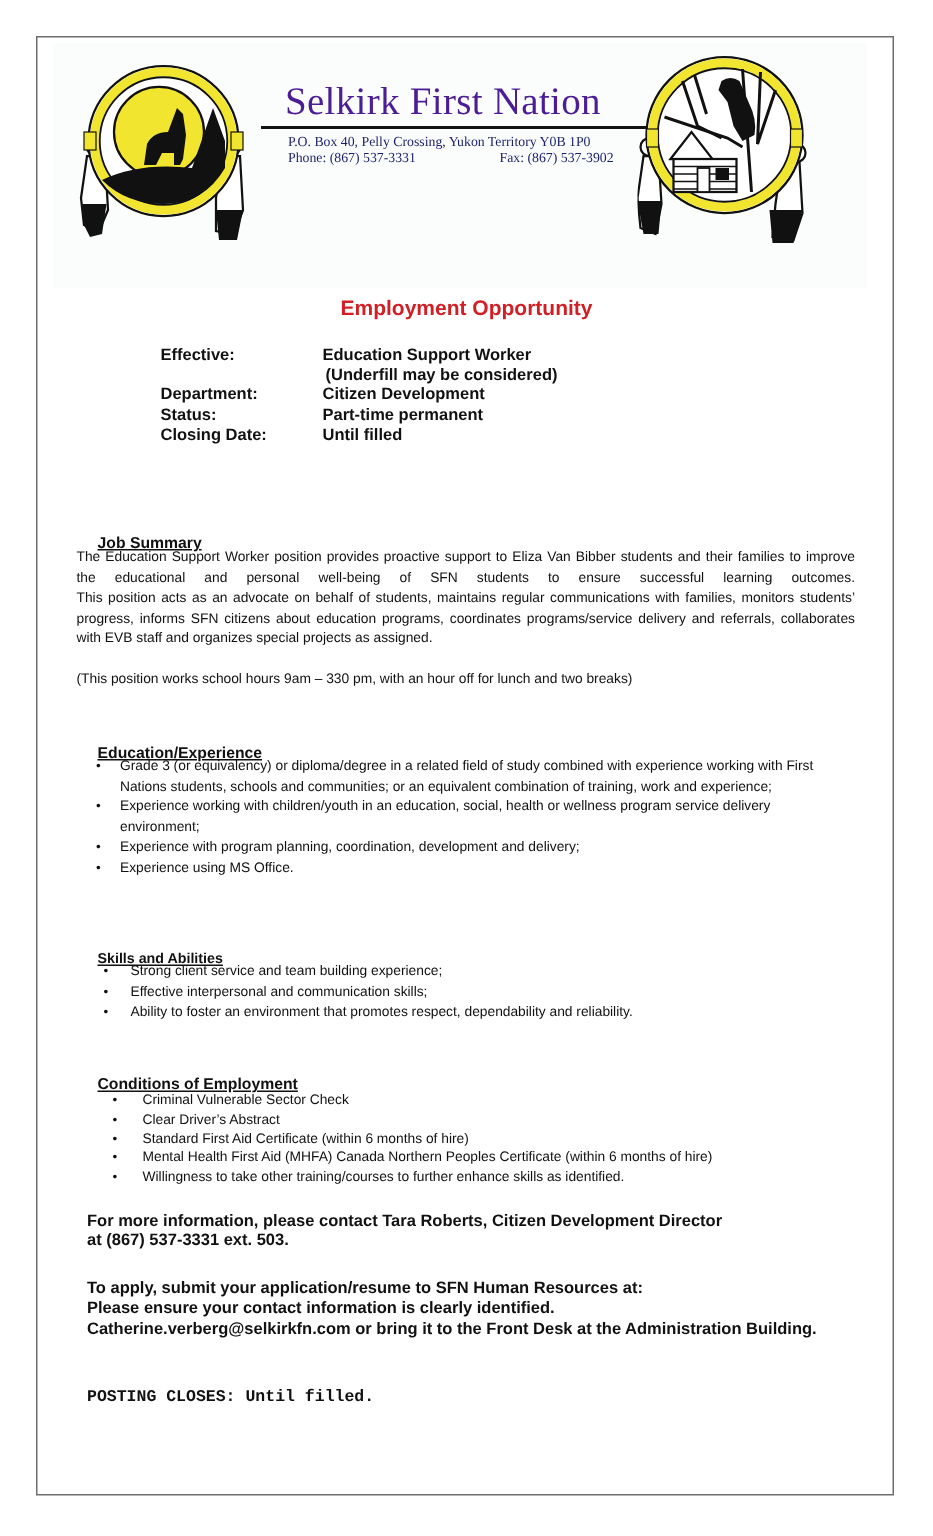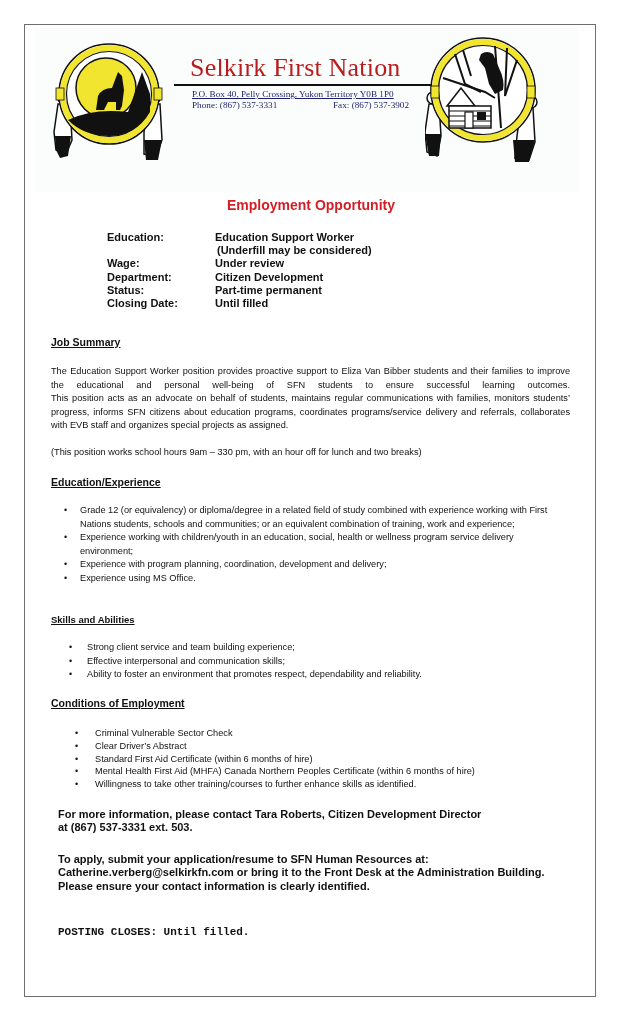--- a/index.html
+++ b/index.html
@@ -6,40 +6,40 @@
   body { width: 622px; height: 1024px; position: relative; overflow: hidden;
          font-family: "Liberation Sans", sans-serif; color: #111; }
   .page-frame { position: absolute; left: 24px; top: 24px; width: 572px; height: 973px;
                 border: 1px solid #6e6e6e; box-sizing: border-box; background: #fff; }
   .letterhead { position: absolute; left: 35px; top: 28px; width: 543px; height: 164px;
                 background: #fbfdfd; }
   .logo { position: absolute; }
   .logo-left { left: 38px; top: 32px; width: 140px; height: 140px; }
   .logo-right { left: 425px; top: 32px; width: 160px; height: 140px; }
   .org-name { position: absolute; left: 190px; top: 53px; font-family: "Liberation Serif", serif;
-              font-size: 26px; color: #b91c1c; letter-spacing: 0.2px; white-space: nowrap; }
+              font-size: 26px; color: #4c1d95; letter-spacing: 0.2px; white-space: nowrap; }
   .rule { position: absolute; left: 174px; top: 84px; width: 258px; height: 2px; background: #111; }
   .addr { position: absolute; left: 192px; top: 89px; font-family: "Liberation Serif", serif;
-          font-size: 9.2px; color: #1b1f6b; white-space: nowrap; line-height: 11px; text-decoration: underline; }
+          font-size: 9.2px; color: #1b1f6b; white-space: nowrap; line-height: 11px; }
   .phone { position: absolute; left: 192px; top: 100px; font-family: "Liberation Serif", serif;
            font-size: 9.2px; color: #1b1f6b; white-space: nowrap; line-height: 11px; }
   .fax { position: absolute; left: 333px; top: 100px; font-family: "Liberation Serif", serif;
          font-size: 9.2px; color: #1b1f6b; white-space: nowrap; line-height: 11px; text-align: right; }
 
   .title { position: absolute; left: 0; width: 622px; top: 197px; text-align: center;
            font-weight: bold; font-size: 14px; color: #d21f25; }
   .info-table { position: absolute; left: 107px; top: 231px; font-weight: bold; font-size: 11px;
                 line-height: 13.2px; }
   .info-row { display: flex; }
   .info-label { width: 108px; }
   .info-value { }
   .info-sub { padding-left: 110px; }
 
-  .section-heading { position: absolute; left: 51px; font-weight: bold; font-size: 10.5px;
-                     text-decoration: underline; white-space: nowrap; }
+  .section-heading { position: absolute; left: 65px; font-weight: bold; font-size: 10.5px;
+                     text-decoration: underline; white-space: nowrap; margin-top: 20px; }
   .section-heading.sm { font-size: 9.5px; }
   .para { position: absolute; left: 51px; width: 519px; font-size: 9.2px; line-height: 13.5px;
           text-align: justify; }
   .para-line { display: block; }
   .bullets { position: absolute; list-style: none; margin: 0; padding: 0; font-size: 9.2px; line-height: 13.5px; }
   .bullets li { position: relative; padding-left: 0; }
   .bullet-dot { position: absolute; font-size: 9px; }
   .edu { left: 80px; top: 504px; width: 470px; }
   .edu .bullet-dot { left: -16px; }
   .skills { left: 87px; top: 641px; width: 470px; }
@@ -115,28 +115,24 @@
 <div class="rule"></div>
 <div class="org-name">Selkirk First Nation</div>
 <div class="addr">P.O. Box 40, Pelly Crossing, Yukon Territory Y0B 1P0</div>
 <div class="phone">Phone: (867) 537-3331</div>
 <div class="fax">Fax: (867) 537-3902</div>
 
 <div class="title">Employment Opportunity</div>
 
 <div class="info-table">
   <div class="info-row">
-    <span class="info-label">Education:</span>
+    <span class="info-label">Effective:</span>
     <span class="info-value">Education Support Worker</span>
   </div>
   <div class="info-sub">(Underfill may be considered)</div>
-  <div class="info-row">
-    <span class="info-label">Wage:</span>
-    <span class="info-value">Under review</span>
-  </div>
   <div class="info-row">
     <span class="info-label">Department:</span>
     <span class="info-value">Citizen Development</span>
   </div>
   <div class="info-row">
     <span class="info-label">Status:</span>
     <span class="info-value">Part-time permanent</span>
   </div>
   <div class="info-row">
     <span class="info-label">Closing Date:</span>
@@ -146,21 +142,21 @@
 
 <div class="section-heading" style="top:336px;">Job Summary</div>
 <div class="para" style="top:365px;">
   <span class="para-line" style="text-align-last:justify;">The Education Support Worker position provides proactive support to Eliza Van Bibber students and their families to improve the educational and personal well-being of SFN students to ensure successful learning outcomes.</span>
   <span class="para-line">This position acts as an advocate on behalf of students, maintains regular communications with families, monitors students’ progress, informs SFN citizens about education programs, coordinates programs/service delivery and referrals, collaborates with EVB staff and organizes special projects as assigned.</span>
 </div>
 <div class="para" style="top:446px;">(This position works school hours 9am – 330 pm, with an hour off for lunch and two breaks)</div>
 
 <div class="section-heading" style="top:476px;">Education/Experience</div>
 <ul class="bullets edu">
-  <li><span class="bullet-dot">•</span><span>Grade 12 (or equivalency) or diploma/degree in a related field of study combined with experience working with First Nations students, schools and communities; or an equivalent combination of training, work and experience;</span></li>
+  <li><span class="bullet-dot">•</span><span>Grade 3 (or equivalency) or diploma/degree in a related field of study combined with experience working with First Nations students, schools and communities; or an equivalent combination of training, work and experience;</span></li>
   <li><span class="bullet-dot">•</span><span>Experience working with children/youth in an education, social, health or wellness program service delivery environment;</span></li>
   <li><span class="bullet-dot">•</span><span>Experience with program planning, coordination, development and delivery;</span></li>
   <li><span class="bullet-dot">•</span><span>Experience using MS Office.</span></li>
 </ul>
 
 <div class="section-heading sm" style="top:614px;">Skills and Abilities</div>
 <ul class="bullets skills">
   <li><span class="bullet-dot">•</span><span>Strong client service and team building experience;</span></li>
   <li><span class="bullet-dot">•</span><span>Effective interpersonal and communication skills;</span></li>
   <li><span class="bullet-dot">•</span><span>Ability to foster an environment that promotes respect, dependability and reliability.</span></li>
@@ -175,17 +171,17 @@
   <li><span class="bullet-dot">•</span><span>Willingness to take other training/courses to further enhance skills as identified.</span></li>
 </ul>
 
 <div class="contact" style="top:808px;">
   <div>For more information, please contact Tara Roberts, Citizen Development Director</div>
   <div>at (867) 537-3331 ext. 503.</div>
 </div>
 
 <div class="contact" style="top:853px;">
   <div>To apply, submit your application/resume to SFN Human Resources at:</div>
+  <div>Please ensure your contact information is clearly identified.</div>
   <div>Catherine.verberg@selkirkfn.com or bring it to the Front Desk at the Administration Building.</div>
-  <div>Please ensure your contact information is clearly identified.</div>
 </div>
 
 <div class="contact" style="top:926px;font-family:Liberation Mono, monospace;">POSTING CLOSES: Until filled.</div>
 
 </body></html>

